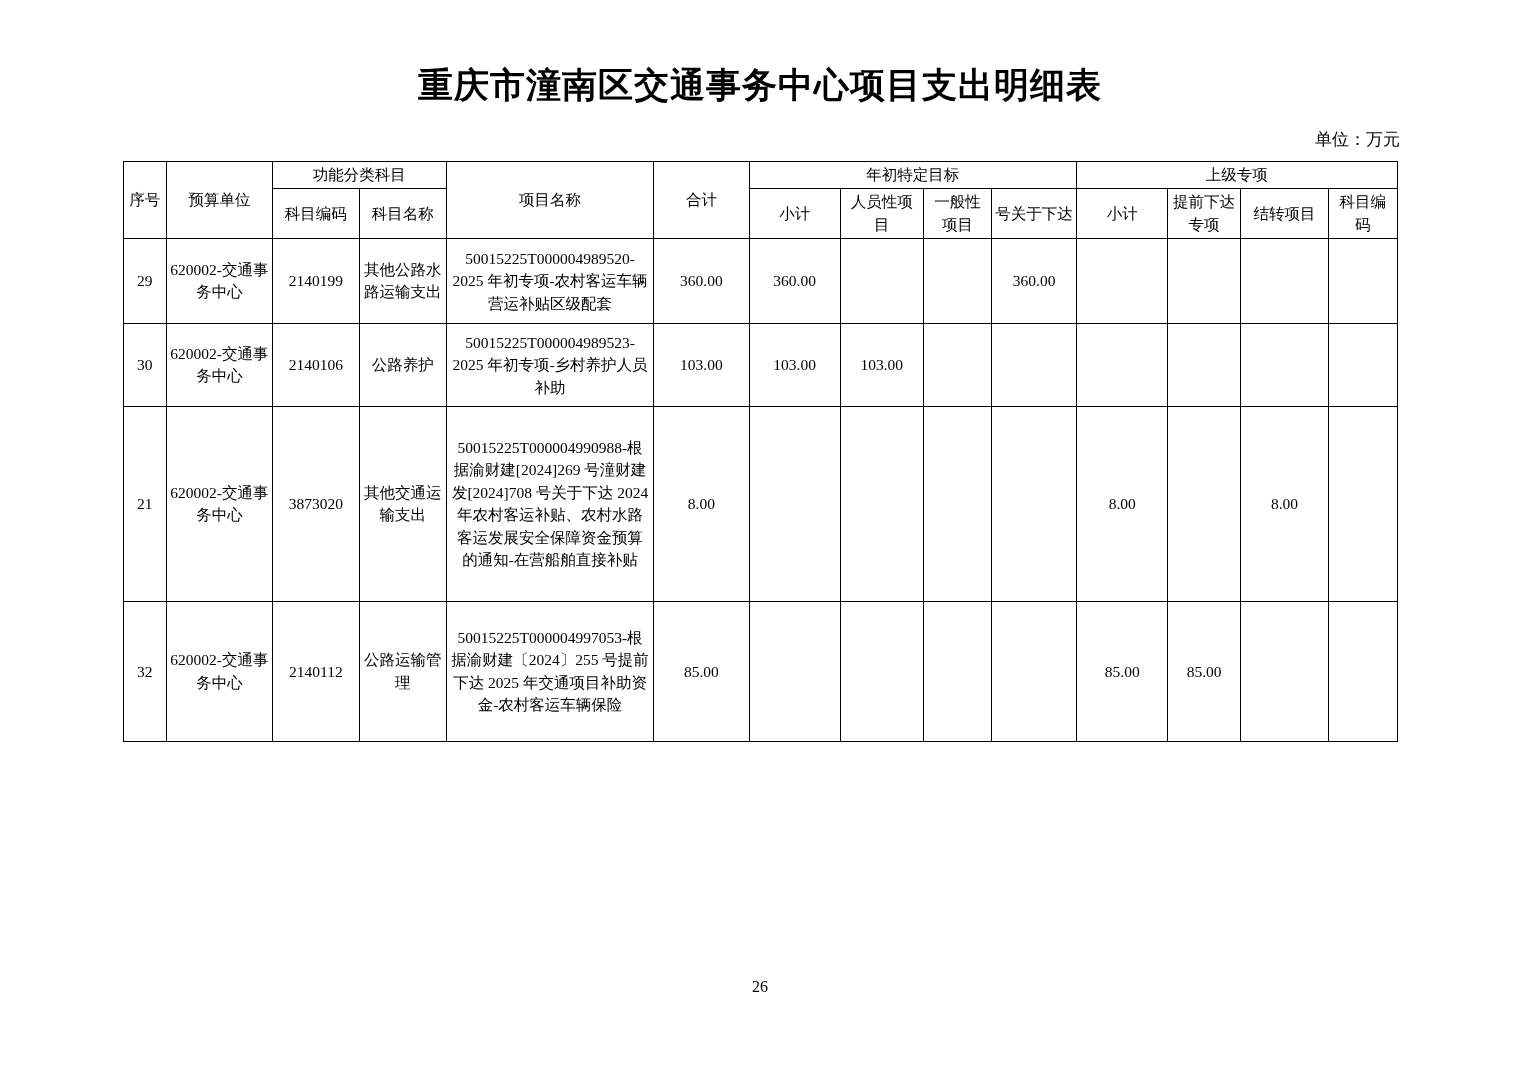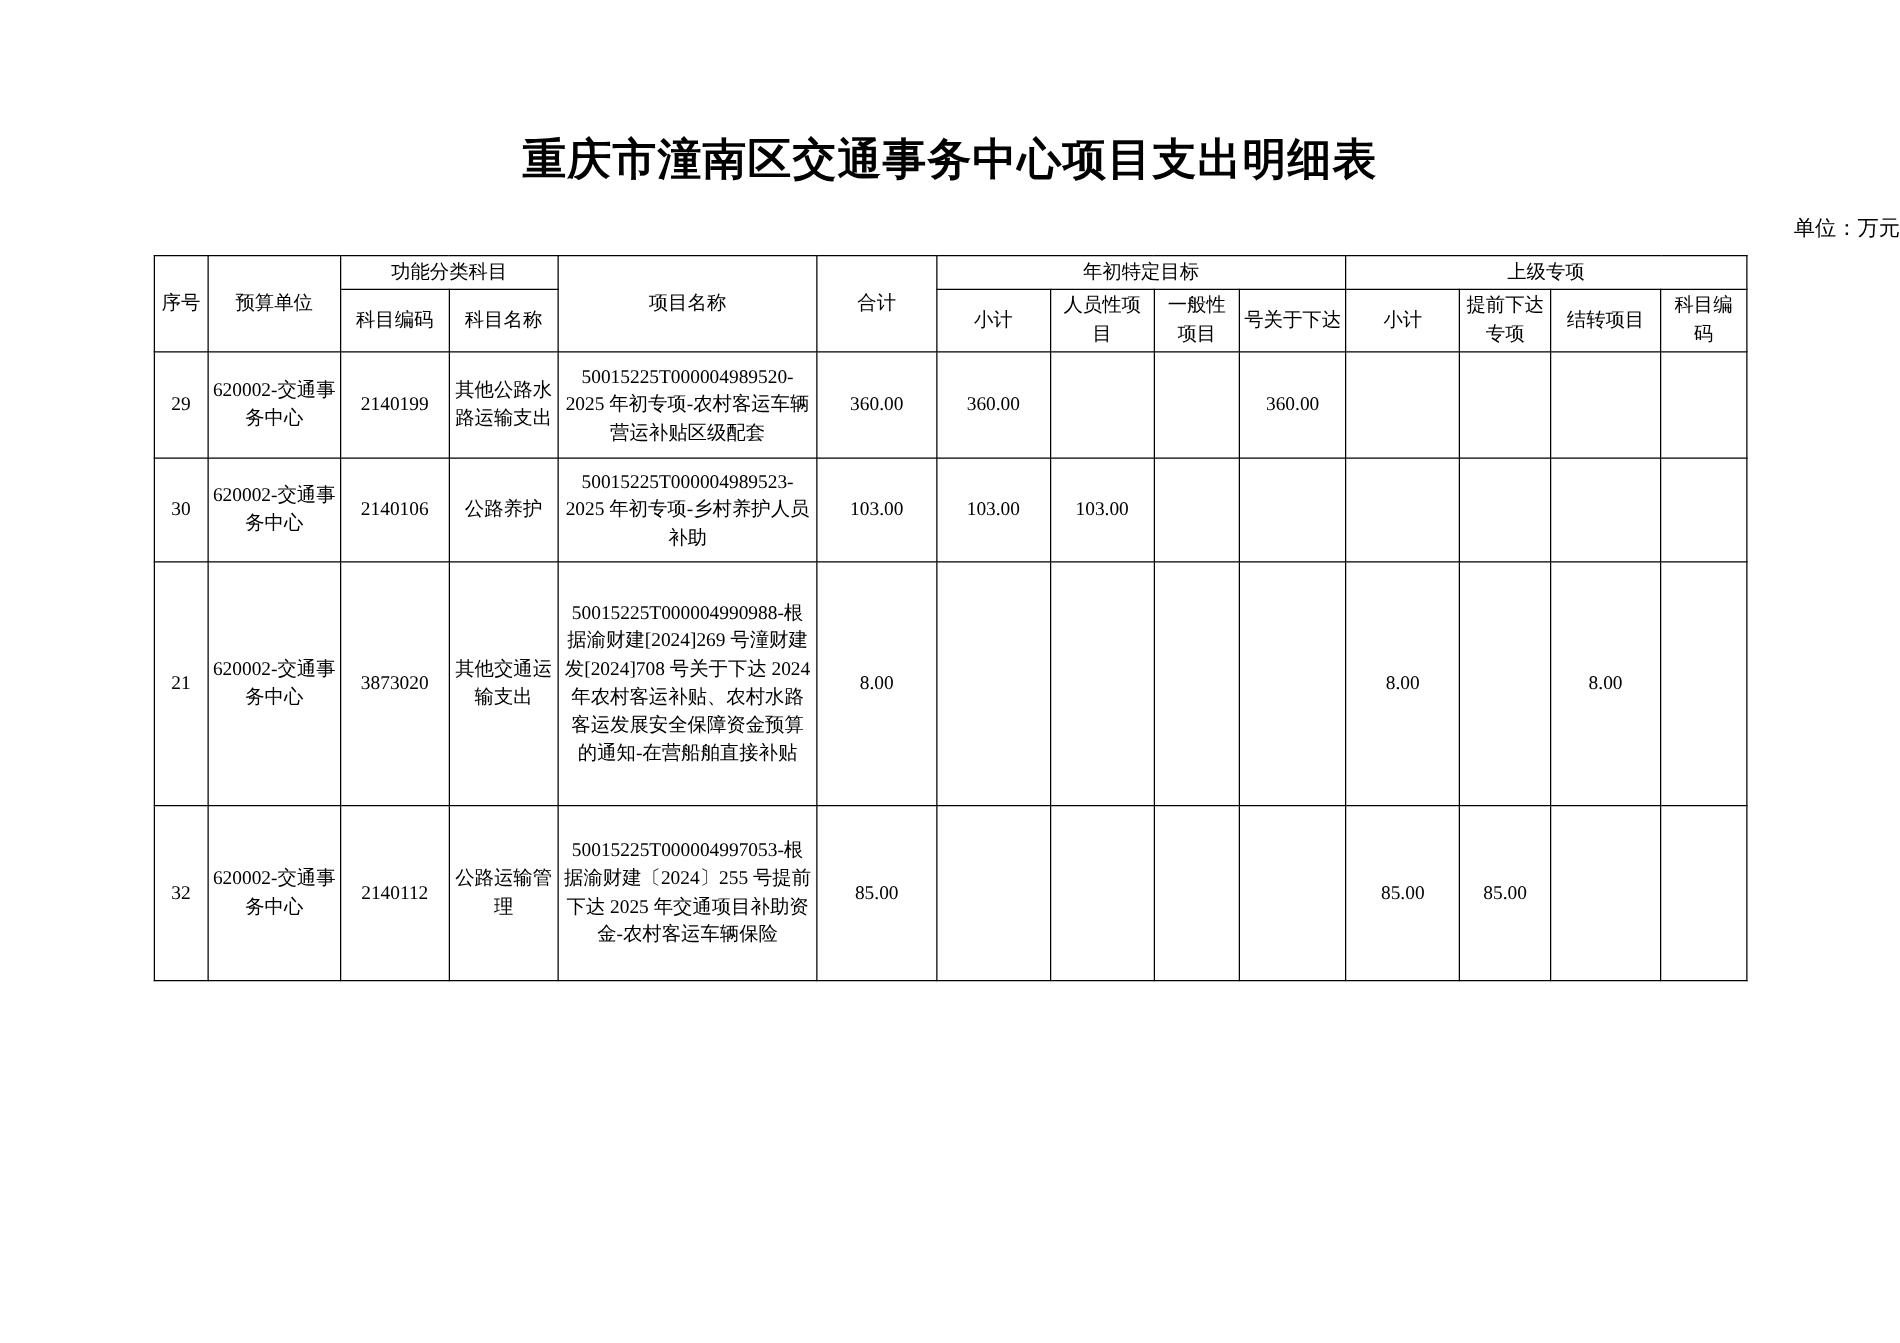--- a/index.html
+++ b/index.html
@@ -21,26 +21,27 @@
     height: 1074px;
     box-sizing: border-box;
   }
   .doc-title {
     text-align: center;
     font-family: "Liberation Sans", "DejaVu Sans", sans-serif;
     font-weight: bold;
     font-size: 35px;
     letter-spacing: 1px;
     margin: 0;
-    padding-top: 107px;
+    padding-top: 64px;
     line-height: 1.2;
   }
   .unit-line {
     text-align: right;
     font-size: 17px;
+    padding-right: 120px;
     padding-top: 22px;
     font-family: Liberation Sans, sans-serif;
   }
   table.main {
     border-collapse: collapse;
     margin: 10px auto 0 auto;
     width: 1275px;
     table-layout: fixed;
   }
   table.main th, table.main td {
@@ -203,14 +204,15 @@
         <td class="num"></td>
         <td class="num"></td>
         <td class="num">85.00</td>
         <td class="num">85.00</td>
         <td class="num"></td>
         <td class="num"></td>
       </tr>
     </tbody>
   </table>
 
+  <div class="page-number">26</div>
 
 </div>
 
 </body></html>

